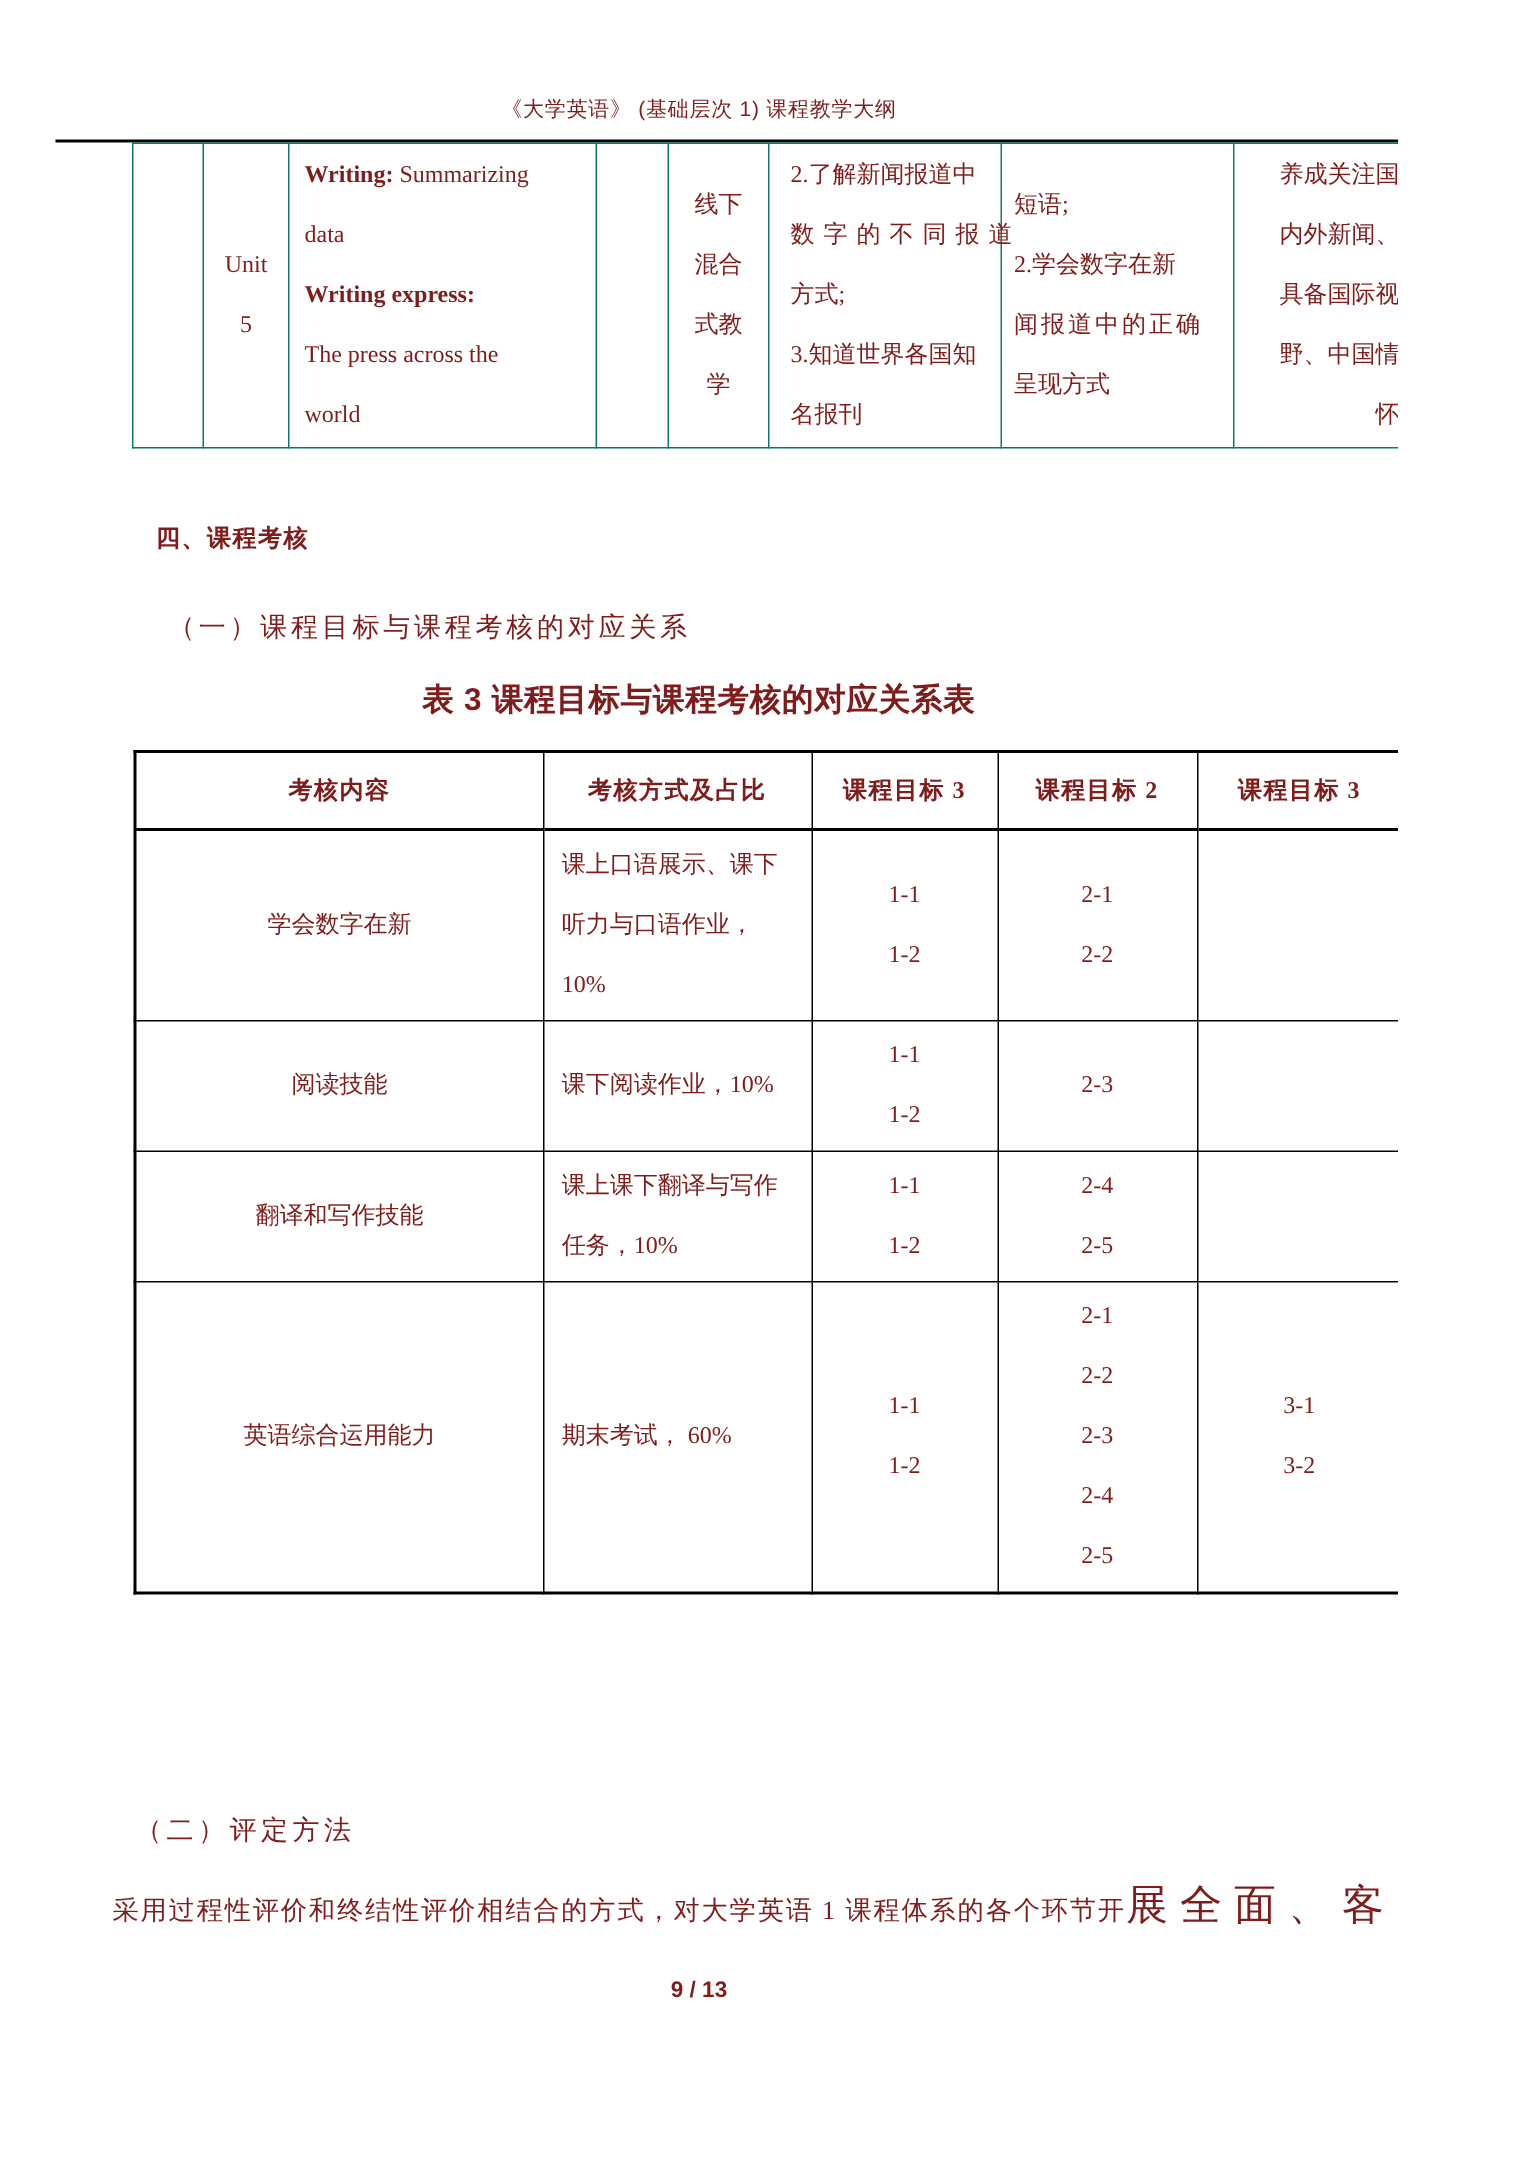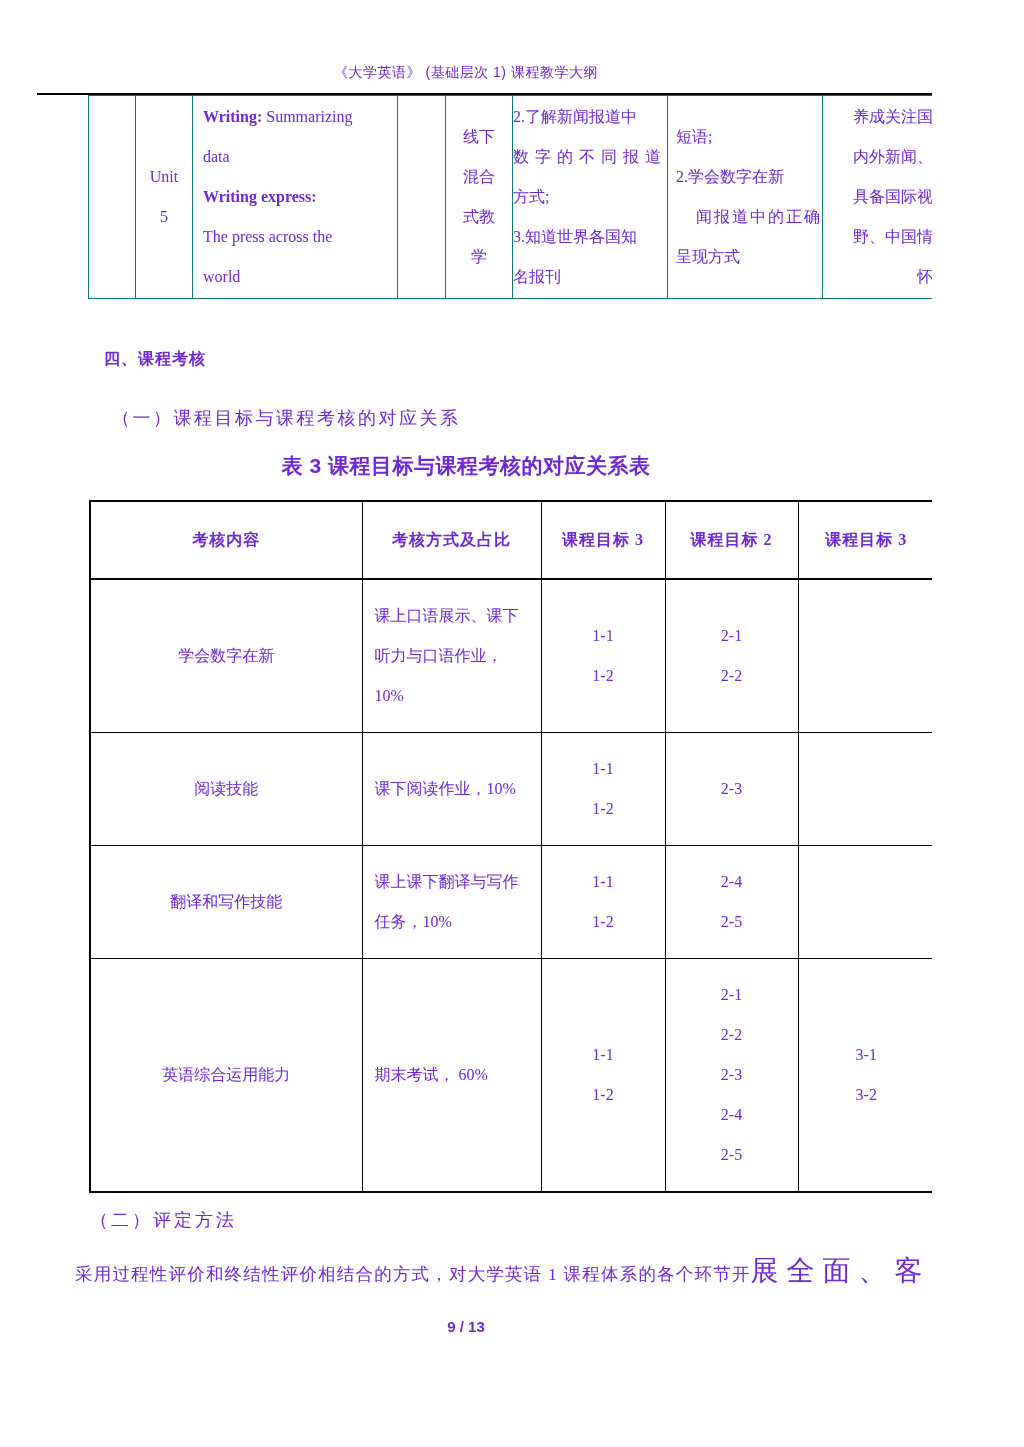--- a/index.html
+++ b/index.html
@@ -1,19 +1,19 @@
 <!DOCTYPE html>
 <html><head>
 <meta charset="utf-8">
 <style>
   html,body { margin:0; padding:0; background:#ffffff; }
   .page {
     position:relative;
     width:932px; height:1447px;
-    background:#ffffff; color:#6d28d9;
+    background:#ffffff; color:#7f1d1d;
     font-family:"Liberation Serif","DejaVu Serif",serif;
     overflow:hidden;
     text-decoration:underline;
   }
   .page-header {
     position:absolute; top:64px; left:0; width:100%;
     text-align:center; font-size:14px; letter-spacing:0.5px;
     font-family:"Liberation Sans","DejaVu Sans",sans-serif;
   }
   .header-rule {
@@ -27,25 +27,25 @@
   .unit-table {
     position:absolute; top:95px; left:88px; width:845px;
     font-size:16px;
   }
   .unit-table td {
     border:1px solid #0f766e; vertical-align:middle; padding:1px 0;
   }
   .unit-table td.cell-unit     { text-align:center; }
   .unit-table td.cell-content  { text-align:left; padding-left:10px; }
   .unit-table td.cell-mode     { text-align:center;margin-top:15px; }
-  .unit-table td.cell-objectives { text-align:left; padding-left:0; }
+  .unit-table td.cell-objectives { text-align:left; padding-left:14px; }
   .unit-table td.cell-skills     { text-align:left; padding-left:8px; }
   .unit-table td.cell-virtues    { text-align:right; padding-left:10px; }
   .cell-objectives .ln:nth-child(2) { letter-spacing:6px; }
-  .cell-skills .ln:nth-child(3)     { letter-spacing:2px;text-align:right; }
+  .cell-skills .ln:nth-child(3)     { letter-spacing:2px; }
 
   
   .h1 {
     position:absolute; top:349px; left:104px;
     font-family:"Liberation Sans","DejaVu Sans",sans-serif;
     font-weight:bold; font-size:16px; letter-spacing:1px;
   }
   .h2 {
     position:absolute; top:406px; left:112px;
     font-size:18px; letter-spacing:2.5px;
@@ -57,21 +57,21 @@
     font-weight:bold; font-size:21px; letter-spacing:0.5px;
   }
 
   
   .table3 {
     position:absolute; top:500px; left:89px; width:845px;
     font-size:16px; border:2px solid #000;
   }
   .table3 th, .table3 td {
     border:1px solid #000; vertical-align:middle;
-    text-align:center; padding:16px 2px;
+    text-align:center; padding:3px 2px;
   }
   .table3 thead th {
     height:44px; font-weight:bold; font-size:16px;
     border-bottom:2px solid #000; letter-spacing:1px;
   }
   .table3 td.cell-method { text-align:left; padding-left:12px; }
   .table3 td.cell-mixed .ln { text-align:left; padding-left:4px; }
   .table3 td.cell-mixed .ln:nth-child(2) { text-align:center; padding-left:0; }
 
   

